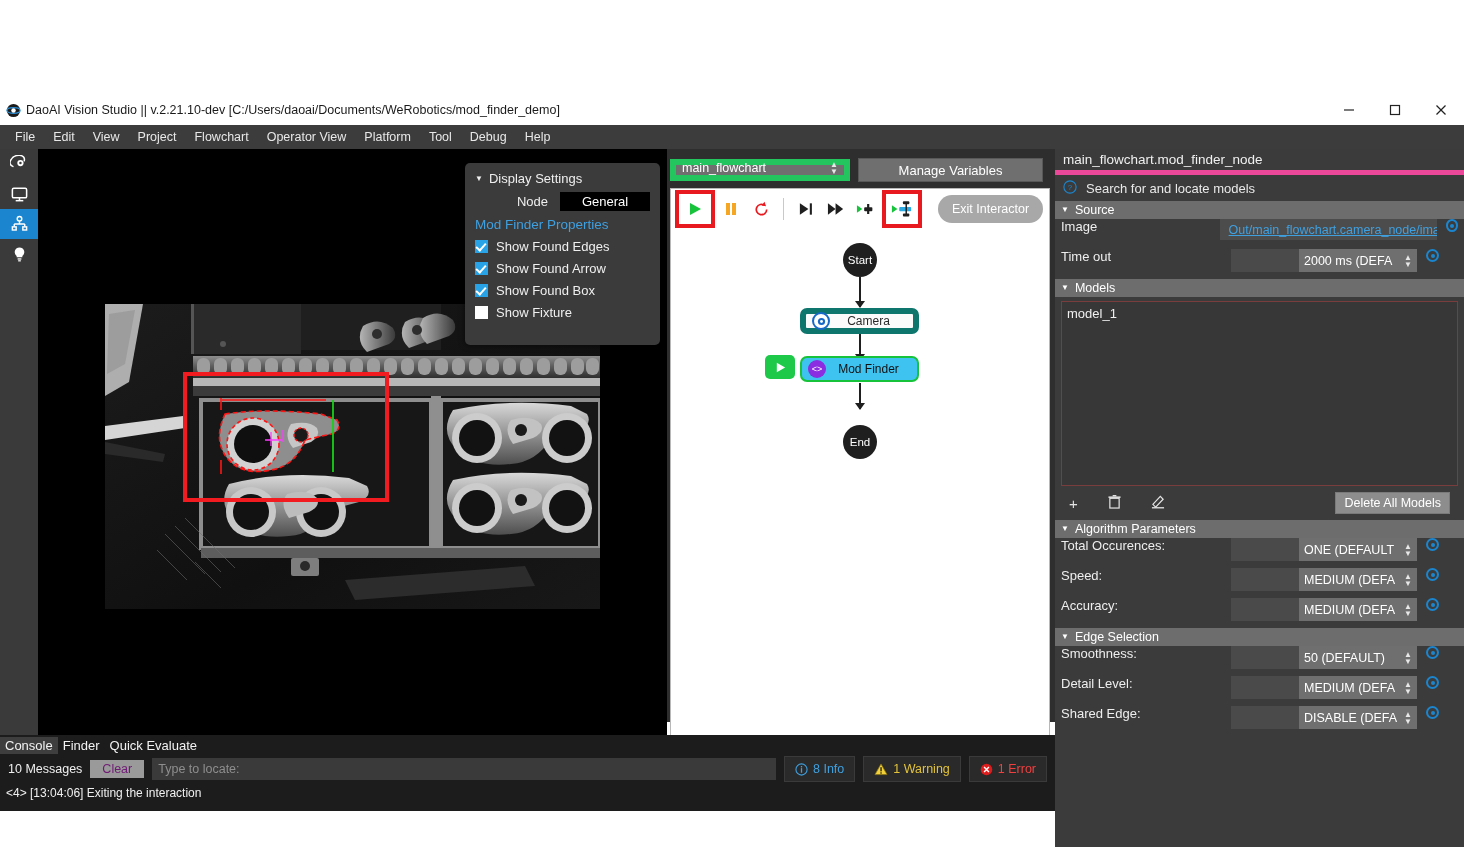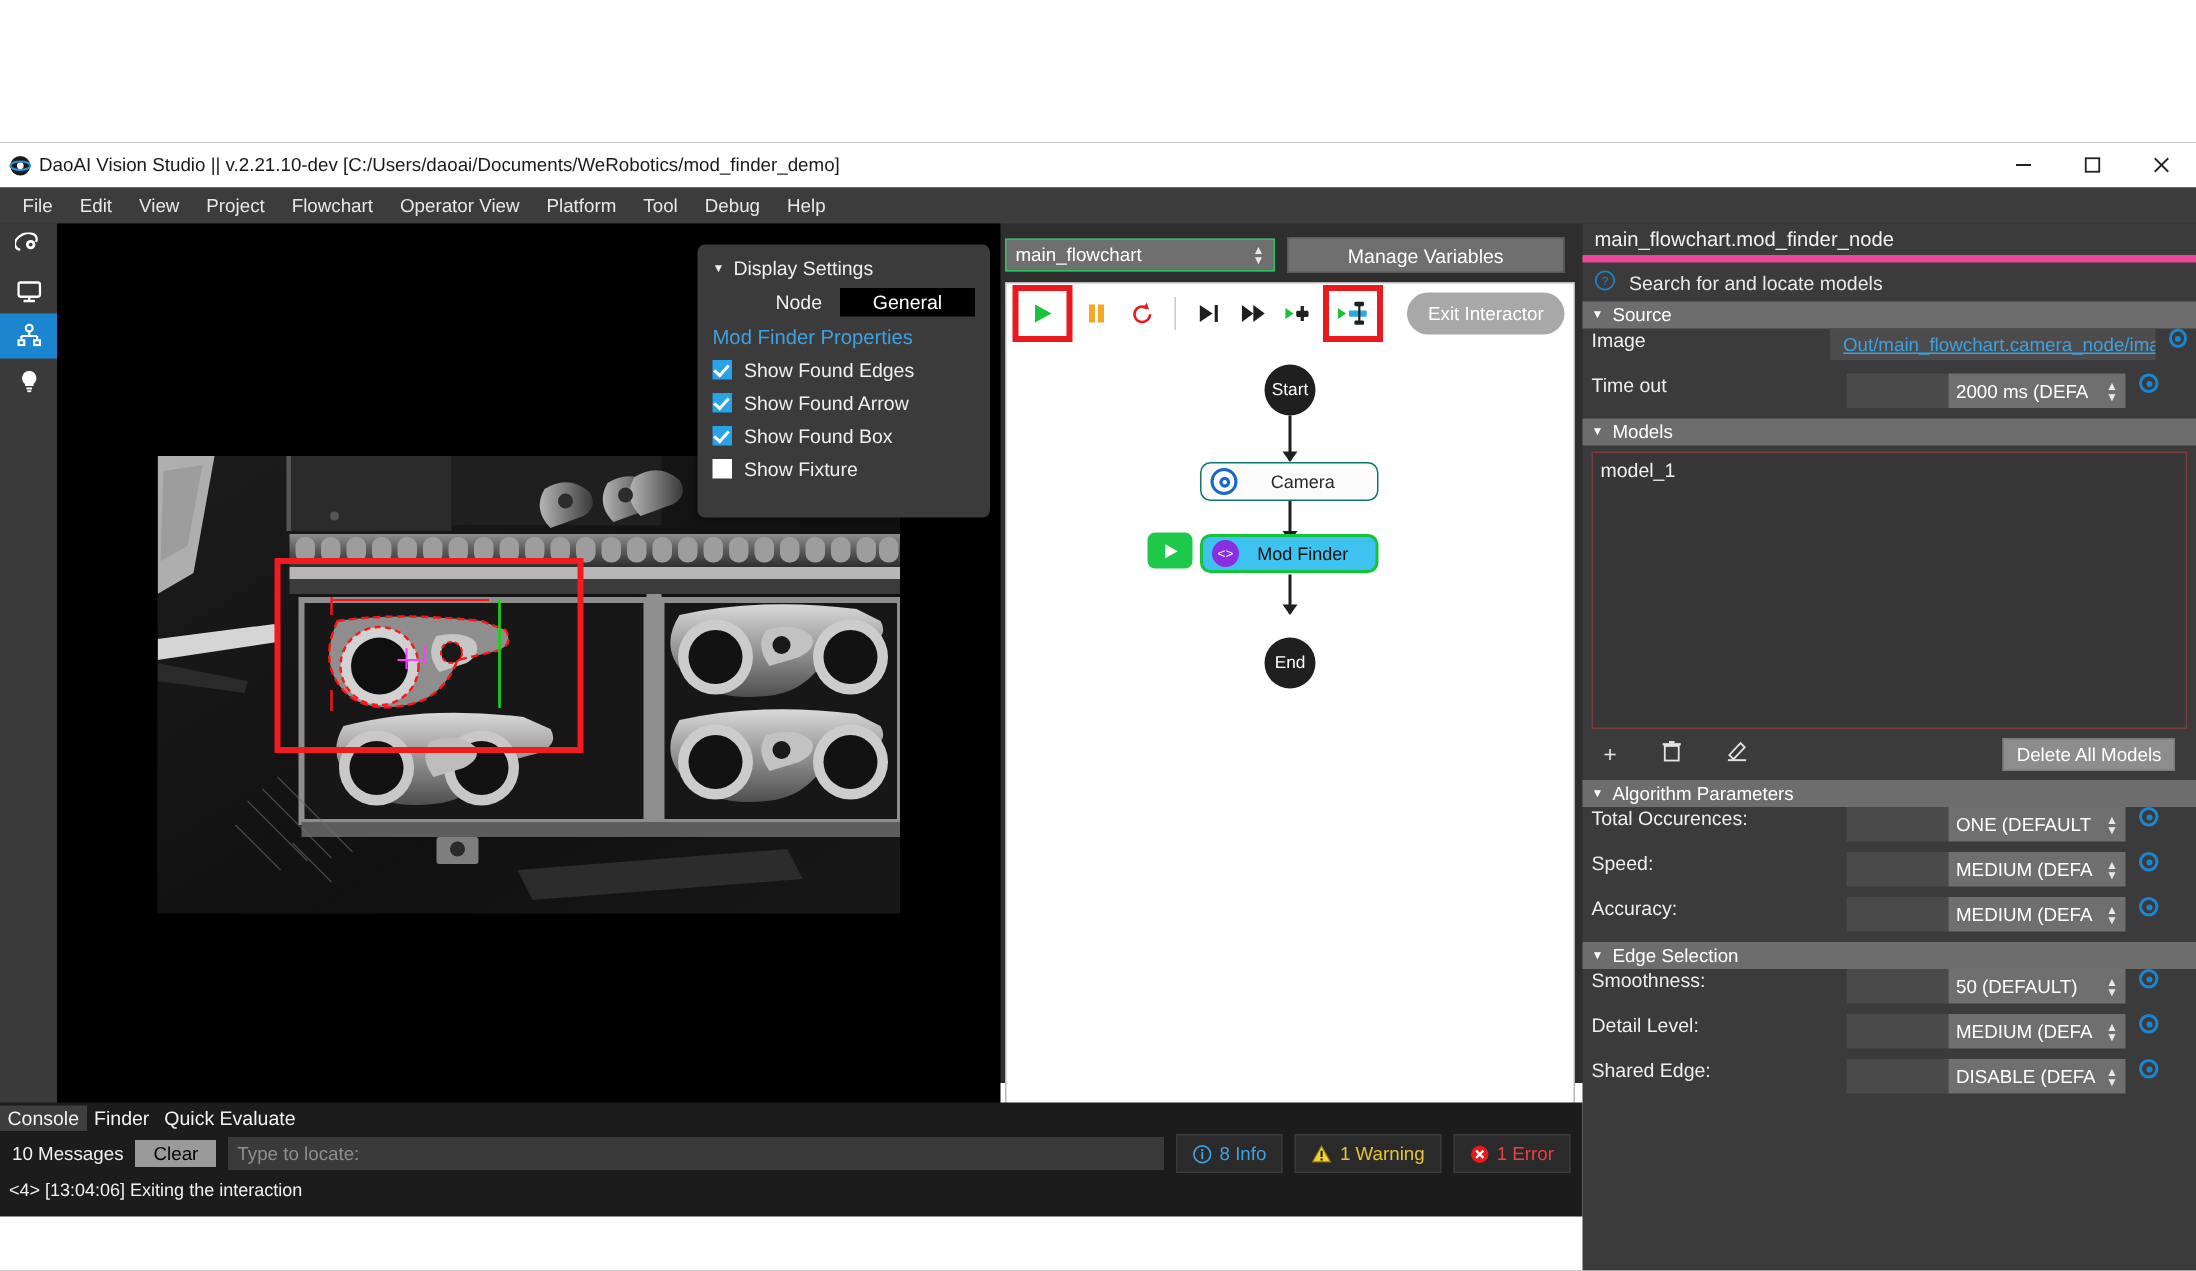--- a/index.html
+++ b/index.html
@@ -49,43 +49,43 @@
   .chkrow { display:flex; align-items:center; gap:8px; margin-top:7px; }
   .chk { width:13px; height:13px; background:#ffffff; display:inline-block; }
   .chk.on { background:#29a3e8; position:relative; }
   .chk.on:after { content:""; position:absolute; left:3px; top:1px; width:4px; height:8px;
       border:solid #ffffff; border-width:0 2px 2px 0; transform:rotate(42deg); }
   .chklbl { font-size:13px; color:#efefef; }
 
   
   .fcwrap { position:absolute; left:670px; top:158px; width:380px; height:613px; }
   .fc-top { display:flex; align-items:center; gap:8px; height:24px; }
-  .fc-combo { width:180px; height:22px; background:#6f6f6f; border:1px solid #22c55e;
-      color:#ffffff; font-size:12.5px; display:flex; align-items:center; padding:0 6px;
+  .fc-combo { width:180px; height:22px; background:#6f6f6f; border:6px solid #22c55e;
+      color:#ffffff; font-size:12.5px; display:flex; align-items:flex-end; padding:0 6px;
       justify-content:space-between; }
   .spin { font-size:8px; line-height:7px; color:#e8e8e8; text-align:center; }
   .fc-mv { width:185px; height:24px; background:#6f6f6f; border:1px solid #585858;
       color:#ffffff; font-size:13px; display:flex; align-items:center; justify-content:center; }
   .fc-canvas { position:absolute; left:0; top:30px; width:380px; height:583px;
       background:#ffffff; border:1px solid #b8b8b8; overflow:hidden; }
   .fc-toolbar { display:flex; align-items:center; height:40px; padding-left:4px; gap:2px; }
   .tbtn { width:28px; height:28px; display:flex; align-items:center; justify-content:center; }
   .tbtn.hl { border:4px solid #e8191f; width:40px; height:38px; }
   .tdiv { width:1px; height:22px; background:#c9c9c9; margin:0 6px; }
   .exitbtn { margin-left:14px; height:28px; padding:0 14px; border-radius:14px;
       background:#a8a8a8; color:#ffffff; font-size:12.5px; display:flex; align-items:center; }
   .fc-hscroll { position:absolute; left:2px; bottom:2px; width:374px; height:11px;
       background:#dcdcdc; border-radius:2px; }
   .graph { position:absolute; left:0; top:40px; width:380px; height:530px; }
   .nd-circle { position:absolute; width:34px; height:34px; border-radius:50%;
       background:#1f1f1f; color:#ffffff; font-size:11.5px;
       display:flex; align-items:center; justify-content:center; }
   .nd-box { position:absolute; height:26px; border-radius:7px; display:flex;
       align-items:center; padding:0 6px; font-size:12px; }
-  .nd-box.plain { background:#fbfbfb; border:1px solid #0f766e; color:#2a2a2a; }
+  .nd-box.plain { background:#fbfbfb; border:6px solid #0f766e; color:#2a2a2a; }
   .nd-box.sel { background:#3ec3f0; border:2px solid #16c33a; color:#111111; }
   .nd-ico { width:18px; height:18px; border-radius:50%; display:flex;
       align-items:center; justify-content:center; font-size:9px; color:#ffffff; }
   .nd-lbl { flex:1; text-align:center; }
   .edge { position:absolute; width:2px; background:#1f1f1f; }
   .arrowhead { position:absolute; width:0; height:0; border-left:5px solid transparent;
       border-right:5px solid transparent; border-top:7px solid #1f1f1f; }
   .runbadge { position:absolute; width:30px; height:24px; border-radius:5px;
       background:#1ec94a; display:flex; align-items:center; justify-content:center; }
 
@@ -121,21 +121,21 @@
   .delall { margin-left:auto; background:#8d8d8d; color:#ffffff; font-size:12.5px;
       padding:3px 8px; border:1px solid #7a7a7a; }
 
   
   .console { position:absolute; left:0; top:735px; width:1055px; height:76px; background:#1c1c1c; }
   .ctabs { height:20px; display:flex; align-items:center; }
   .ctab { font-size:13px; color:#f2f2f2; padding:1px 5px; }
   .ctab.active { background:#3e3e3e; }
   .cbar { height:28px; display:flex; align-items:center; gap:8px; padding:0 8px; }
   .cmsg { font-size:12.5px; color:#f0f0f0; }
-  .cclear { background:#9a9a9a; color:#000000; font-size:12.5px; padding:2px 12px; }
+  .cclear { background:#9a9a9a; color:#701a75; font-size:12.5px; padding:2px 12px; }
   .csearch { flex:1; height:22px; background:#3a3a3a; color:#8e8e8e; font-size:12.5px;
       display:flex; align-items:center; padding:0 6px; }
   .cpill { height:26px; padding:0 10px; display:flex; align-items:center; gap:5px;
       font-size:12.5px; background:#2a2a2a; border:1px solid #3a3a3a; }
   .cpill.info { color:#3fa0e0; }
   .cpill.warn { color:#e2c33a; }
   .cpill.err { color:#ef4040; }
   .clog { font-size:12px; color:#f0f0f0; padding:3px 6px; }
 </style>
 </head>

